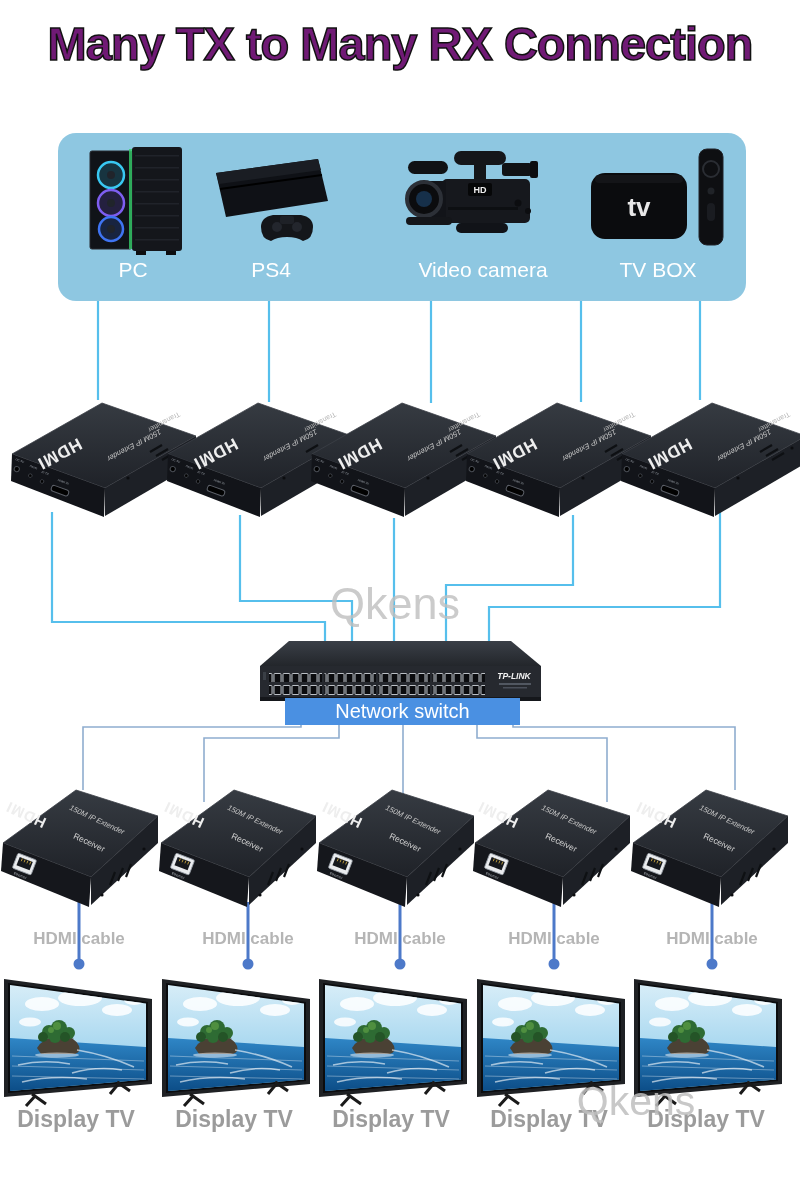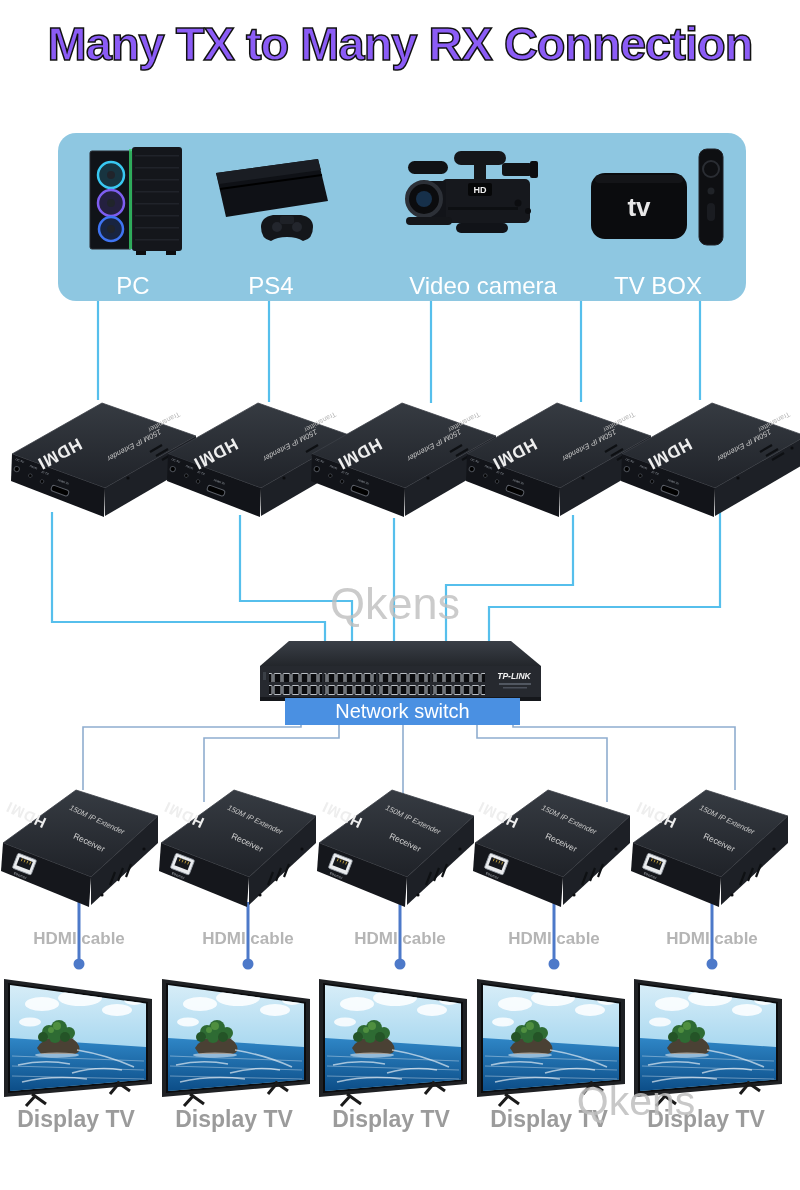--- a/index.html
+++ b/index.html
@@ -1,28 +1,28 @@
 <!DOCTYPE html>
 <html style="--banner-bg: #8ec7e1; --top-line: #56bfec; --bottom-line: #8fadcf; --cable-line: #4d79c9; --switch-label-bg: #4a90e2; --cable-label-color: #b5b5b5; --display-label-color: #9b9b9b; --watermark-color: #bfbfbf;"><head>
 <meta charset="utf-8">
 <style>
   html,body{margin:0;padding:0;background:#fff;}
   .page{position:relative;width:800px;height:1190px;background:#fff;overflow:hidden;
         font-family:"Liberation Sans",sans-serif;}
 
   
   .title{position:absolute;top:16px;left:0;width:800px;text-align:center;
-         font-size:47px;font-weight:bold;color:#8b5cf6;letter-spacing:-1px;
+         font-size:47px;font-weight:bold;color:#701a75;letter-spacing:-1px;
          -webkit-text-stroke:1.5px #111;white-space:nowrap;}
 
   
   .banner{position:absolute;left:58px;top:133px;width:688px;height:168px;
           background:var(--banner-bg,#8ec7e1);border-radius:18px;z-index:2;}
   .source{position:absolute;top:10px;display:flex;flex-direction:column;align-items:center;}
-  .src-label{margin-top:18px;font-size:24px;color:#fff;line-height:26px;}
+  .src-label{margin-top:2px;font-size:21px;color:#fff;line-height:26px;}
 
   
   svg.wires{position:absolute;left:0;top:0;width:800px;height:1190px;z-index:1;pointer-events:none;}
   .wt{stroke:var(--top-line,#56bfec);stroke-width:2.2;fill:none;}
   .wb{stroke:var(--bottom-line,#8fadcf);stroke-width:1.6;fill:none;}
   .wc{stroke:var(--cable-line,#4d79c9);stroke-width:3;fill:none;}
   .wcd{fill:var(--cable-line,#4d79c9);}
 
   
   svg.tx{position:absolute;top:390px;width:200px;height:130px;z-index:2;}

